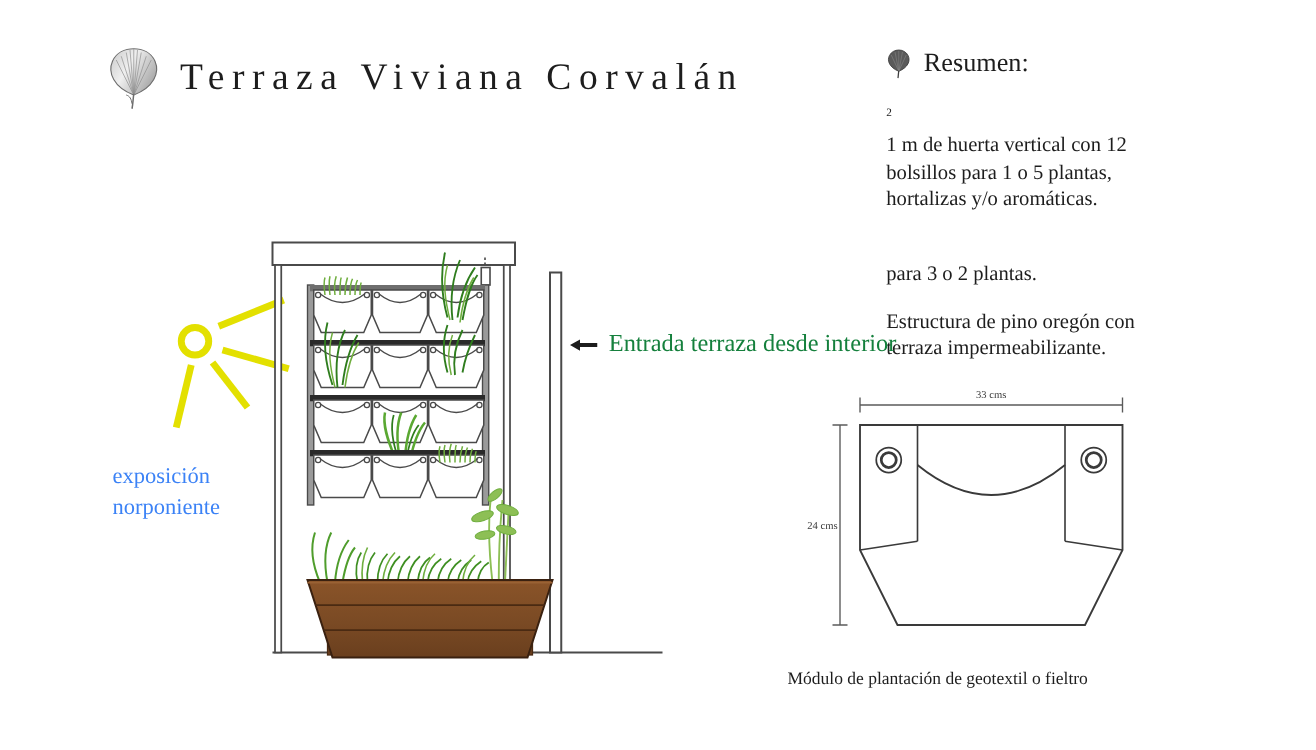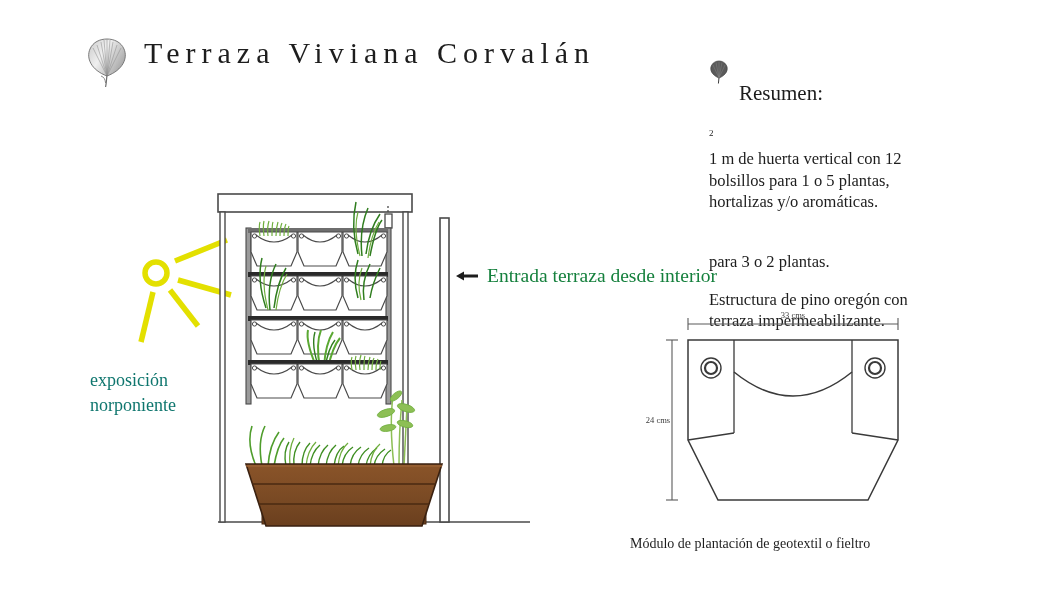--- a/index.html
+++ b/index.html
@@ -17,36 +17,37 @@
     font-family: "Liberation Serif", "DejaVu Serif", serif;
     color: #222222;
   }
   .abs { position: absolute; }
 
   
   #title-block {
     left: 84px;
     top: 36px;
     display: flex;
+    align-items: center;
     gap: 14px;
   }
   #ginkgo-logo-main { width: 46px; height: 52px; display: block; }
   #doc-title {
     font-size: 30px;
     letter-spacing: 6px;
     color: #1d1d1d;
     white-space: nowrap;
     font-family: "Liberation Serif", "DejaVu Serif", serif;
   }
 
   
   #resumen-panel { left: 709px; top: 38px; width: 300px; }
   #resumen-head { display: flex; align-items: center; gap: 10px; }
   #ginkgo-logo-small { width: 20px; height: 24px; display: block; }
-  #resumen-title { font-size: 21px; color: #1d1d1d; margin-top: 43px; }
+  #resumen-title { font-size: 21px; color: #1d1d1d; }
   .resumen-para {
     font-size: 16.5px;
     line-height: 1.32;
     color: #1d1d1d;
     margin-top: 16px;
   }
   #para-area { margin-top: 20px; }
   .sup { font-size: 9px; vertical-align: super; }
 
   
@@ -60,21 +61,21 @@
   }
   #entrada-arrow-icon { width: 22px; height: 14px; display: block; }
   #entrada-label { font-size: 19.5px; color: #15803d; }
 
   
   #exposicion-label {
     left: 90px;
     top: 368px;
     font-size: 18px;
     line-height: 1.38;
-    color: #0f766e;
+    color: #3b82f6;
     text-align: left;
   }
 
   
   #modulo-caption {
     left: 630px;
     top: 536px;
     font-size: 14px;
     color: #1d1d1d;
     white-space: nowrap;

